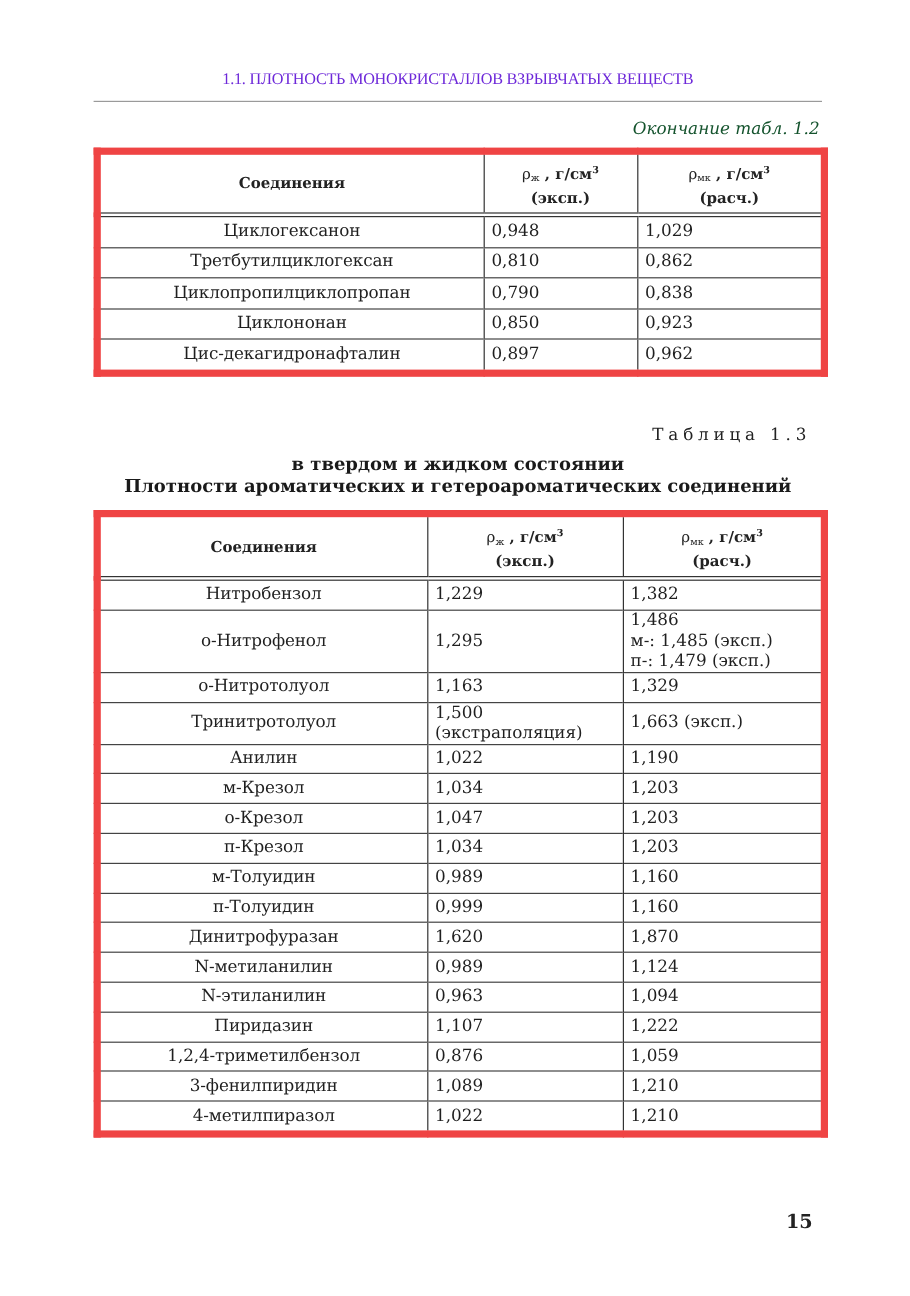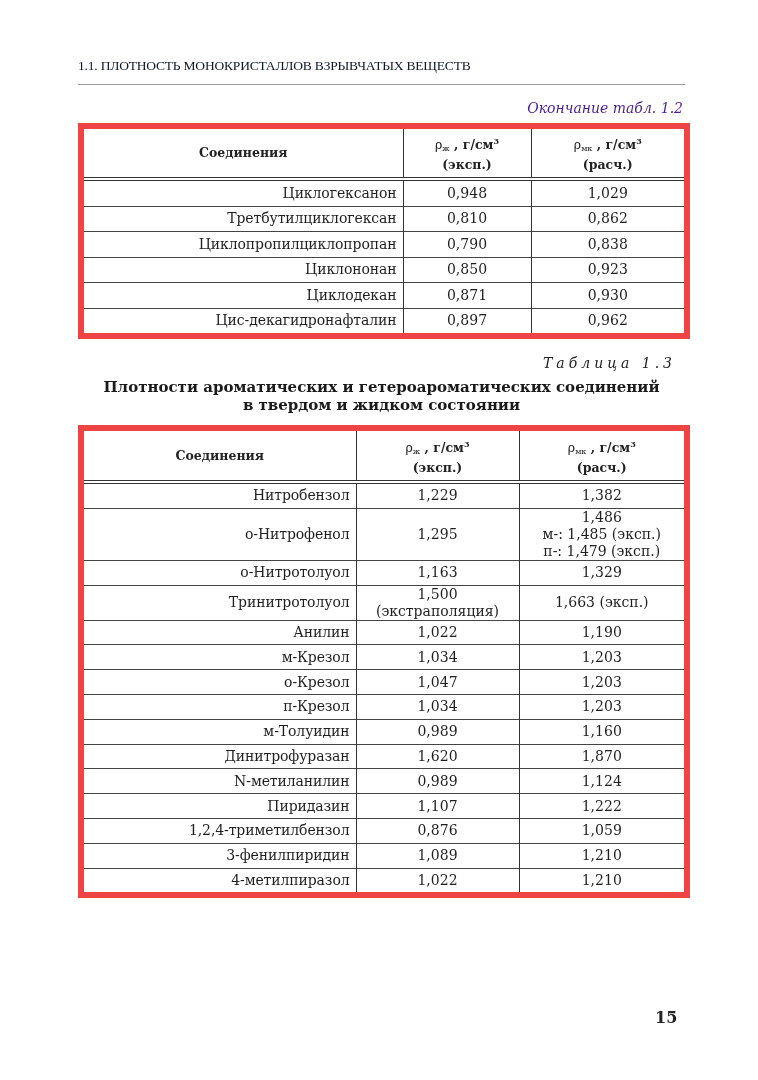--- a/index.html
+++ b/index.html
@@ -13,42 +13,42 @@
       position: relative;
       overflow: hidden;
       font-family: "DejaVu Serif", "Liberation Serif", serif;
       color: #1a1a1a;
     }
     .running-head {
       position: absolute;
       left: 78px;
       top: 58px;
       width: 607px;
-      text-align: left;
+      text-align: center;
       font-family: "Liberation Serif", "DejaVu Serif", serif;
       font-size: 13.5px;
       letter-spacing: -0.2px;
-      color: #0f172a;
+      color: #6d28d9;
     }
     .head-rule {
       position: absolute;
       left: 78px;
       top: 84px;
       width: 607px;
       height: 0;
       border-top: 1.5px solid #9a9a9a;
     }
     .cont-caption {
       position: absolute;
       right: 75px;
       top: 100px;
       font-style: italic;
       font-size: 14px;
       font-family: "DejaVu Serif", "Liberation Serif", serif;
-      color: #4c1d95;
+      color: #14532d;
     }
     table.data {
       position: absolute;
       border-collapse: collapse;
       border: 6px solid #ef4444;
       font-size: 14px;
       table-layout: fixed;
     }
     table.data th, table.data td {
       border-left: 1.5px solid #333;
@@ -82,46 +82,44 @@
     }
     table.data td {
       border-top: 1.2px solid #444;
       height: 24px;
       line-height: 17px;
       font-family: "DejaVu Serif", "Liberation Serif", serif;
       font-size: 14px;
       color: #1f1f1f;
     }
     table.data td.name {
-      text-align: right;
+      text-align: center;
       padding-left: 6px;
       letter-spacing: -0.1px;
     }
     table.data td.num {
-      text-align: center;
     }
     #t12 {
       left: 78px;
       top: 123px;
       width: 606px;
     }
     #t12 th { height: 48px; }
     #t12 td { height: 24.5px; }
     #t13 {
       left: 78px;
       top: 425px;
       width: 606px;
     }
     #t13 th { height: 49px; }
     #t13 td { height: 23.8px; }
     .table-label {
       position: absolute;
       right: 82px;
       top: 355px;
-      font-style: italic;
       font-size: 14px;
       letter-spacing: 4px;
       color: #222;
       margin-left: 42px;
     }
     .table-title {
       position: absolute;
       left: 78px;
       top: 378px;
       width: 607px;
@@ -188,36 +186,31 @@
       <td class="name">Циклопропилциклопропан</td>
       <td class="num">0,790</td>
       <td class="num">0,838</td>
     </tr>
     <tr>
       <td class="name">Циклононан</td>
       <td class="num">0,850</td>
       <td class="num">0,923</td>
     </tr>
     <tr>
-      <td class="name">Циклодекан</td>
-      <td class="num">0,871</td>
-      <td class="num">0,930</td>
-    </tr>
-    <tr>
       <td class="name">Цис-декагидронафталин</td>
       <td class="num">0,897</td>
       <td class="num">0,962</td>
     </tr>
   </tbody>
 </table>
 
 <div class="table-label">Таблица 1.3</div>
 <div class="table-title">
+  <span class="stack">в твердом и жидком состоянии</span>
   <span class="stack">Плотности ароматических и гетероароматических соединений</span>
-  <span class="stack">в твердом и жидком состоянии</span>
 </div>
 
 <table class="data" id="t13">
   <colgroup>
     <col style="width:275px">
     <col style="width:163px">
     <col style="width:168px">
   </colgroup>
   <thead>
     <tr>
@@ -283,30 +276,40 @@
       <td class="name">п-Крезол</td>
       <td class="num">1,034</td>
       <td class="num">1,203</td>
     </tr>
     <tr>
       <td class="name">м-Толуидин</td>
       <td class="num">0,989</td>
       <td class="num">1,160</td>
     </tr>
     <tr>
+      <td class="name">п-Толуидин</td>
+      <td class="num">0,999</td>
+      <td class="num">1,160</td>
+    </tr>
+    <tr>
       <td class="name">Динитрофуразан</td>
       <td class="num">1,620</td>
       <td class="num">1,870</td>
     </tr>
     <tr>
       <td class="name">N-метиланилин</td>
       <td class="num">0,989</td>
       <td class="num">1,124</td>
     </tr>
     <tr>
+      <td class="name">N-этиланилин</td>
+      <td class="num">0,963</td>
+      <td class="num">1,094</td>
+    </tr>
+    <tr>
       <td class="name">Пиридазин</td>
       <td class="num">1,107</td>
       <td class="num">1,222</td>
     </tr>
     <tr>
       <td class="name">1,2,4-триметилбензол</td>
       <td class="num">0,876</td>
       <td class="num">1,059</td>
     </tr>
     <tr>

